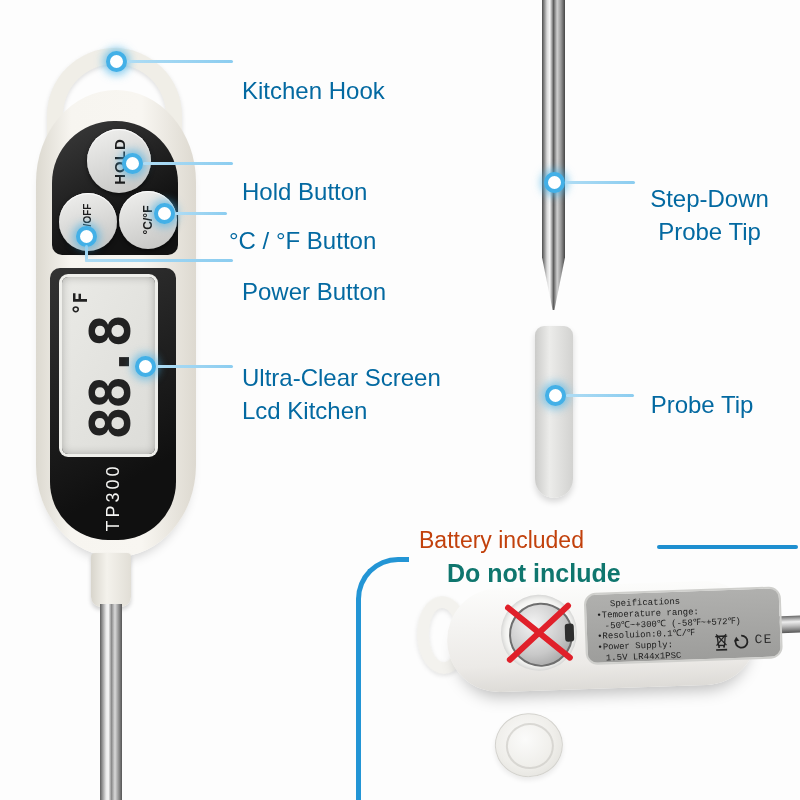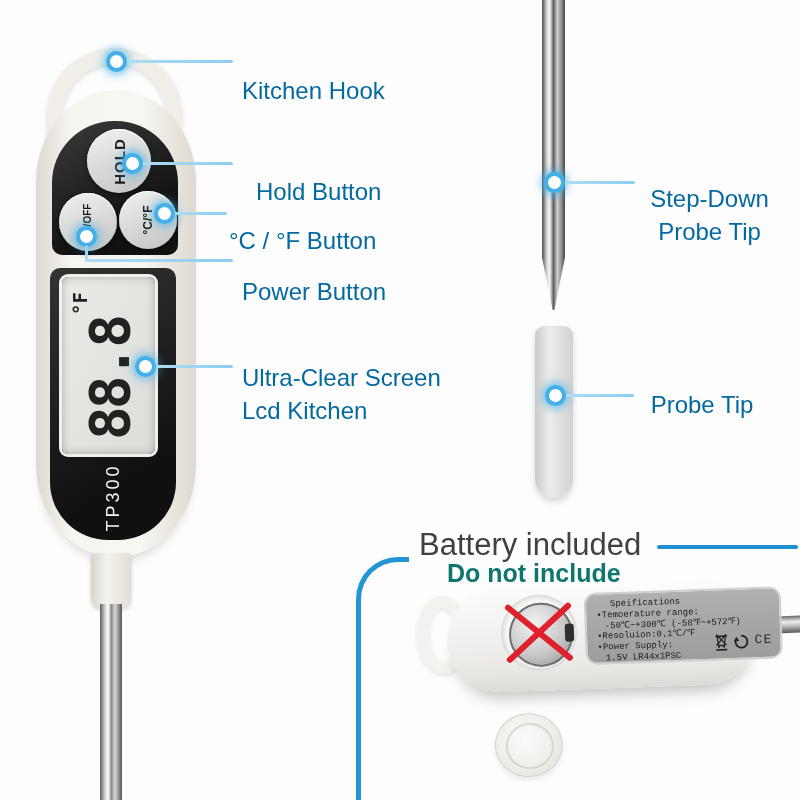--- a/index.html
+++ b/index.html
@@ -63,21 +63,21 @@
   
   .needle{position:absolute;left:542px;top:0;width:23px;height:310px;
           background:linear-gradient(90deg,#4c4c4c,#d9d9d9 22%,#f6f6f6 34%,#5f5f5f 50%,#cfcfcf 66%,#9a9a9a 82%,#454545);
           clip-path:polygon(0 0,100% 0,100% 83%,54% 100%,46% 100%,0 83%);}
   .tip-cover{position:absolute;left:535px;top:326px;width:38px;height:172px;
              border-radius:9px 9px 19px 19px;
              background:linear-gradient(90deg,#cbcbc9,#ececea 38%,#d2d2d0);
              box-shadow:0 4px 6px rgba(0,0,0,.15);}
 
   
-  .battery-title{position:absolute;left:419px;top:527px;font-size:31px;color:#404040;white-space:nowrap;}
+  .battery-title{position:absolute;left:419px;top:527px;font-size:23px;color:#c2410c;white-space:nowrap;}
   .battery-sub{position:absolute;left:447px;top:559px;font-size:25px;font-weight:bold;color:#0f766e;white-space:nowrap;}
   .bracket{position:absolute;left:356px;top:557px;width:48px;height:243px;
            border-left:5px solid #2395d5;border-top:5px solid #2395d5;border-top-left-radius:42px;}
   .blue-line{position:absolute;left:657px;top:545px;width:141px;height:4px;border-radius:2px;background:#1e8fd0;}
 
   
   .back-device{position:absolute;left:405px;top:586px;width:420px;height:210px;
                transform:rotate(-2deg);transform-origin:40px 50px;}
   .back-ring{position:absolute;left:12px;top:10px;width:28px;height:54px;
              border:12px solid #f3f2ee;border-radius:50%;
@@ -156,21 +156,21 @@
   <div class="cline" style="left:127px;top:60px;width:106px;"></div>
   <div class="cline" style="left:143px;top:162px;width:90px;"></div>
   <div class="cline" style="left:175px;top:212px;width:52px;"></div>
   <div class="cline vert" style="left:85px;top:245px;height:17px;"></div>
   <div class="cline" style="left:85px;top:259px;width:148px;"></div>
   <div class="cline" style="left:156px;top:365px;width:77px;"></div>
   <div class="cline" style="left:565px;top:181px;width:70px;"></div>
   <div class="cline" style="left:566px;top:394px;width:68px;"></div>
 
   <div class="label" style="left:242px;top:46px;">Kitchen Hook</div>
-  <div class="label" style="left:256px;top:147px;text-align:center;">Hold Button</div>
+  <div class="label" style="left:242px;top:147px;text-align:center;">Hold Button</div>
   <div class="label" style="left:242px;top:247px;">Power Button</div>
   <div class="label" style="left:229px;top:196px;">°C / °F Button</div>
   <div class="label" style="left:242px;top:333px;">
     <div>Ultra-Clear Screen</div>
     <div>Lcd Kitchen</div>
   </div>
   <div class="label center" style="left:633px;top:154px;width:153px;">
     <div>Step-Down</div>
     <div>Probe Tip</div>
   </div>

